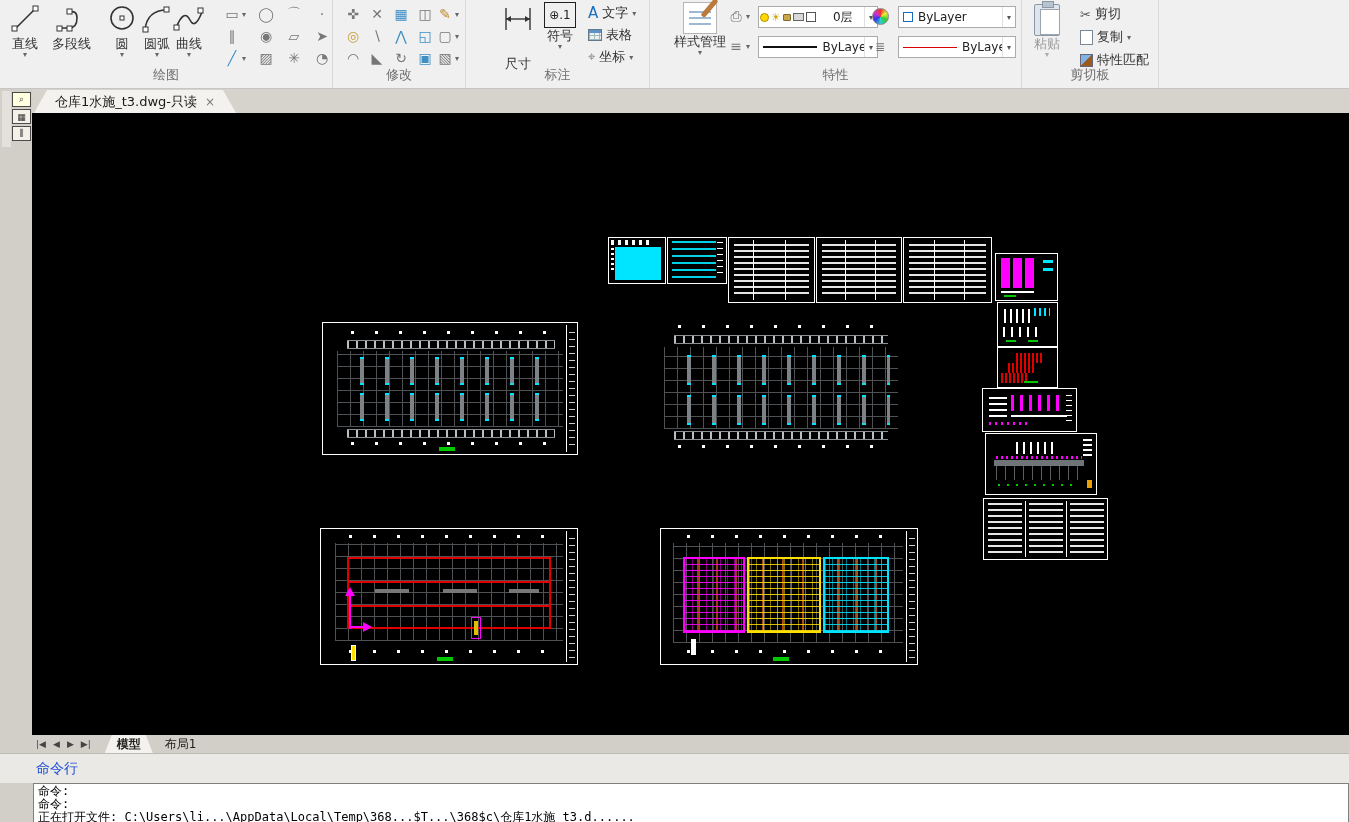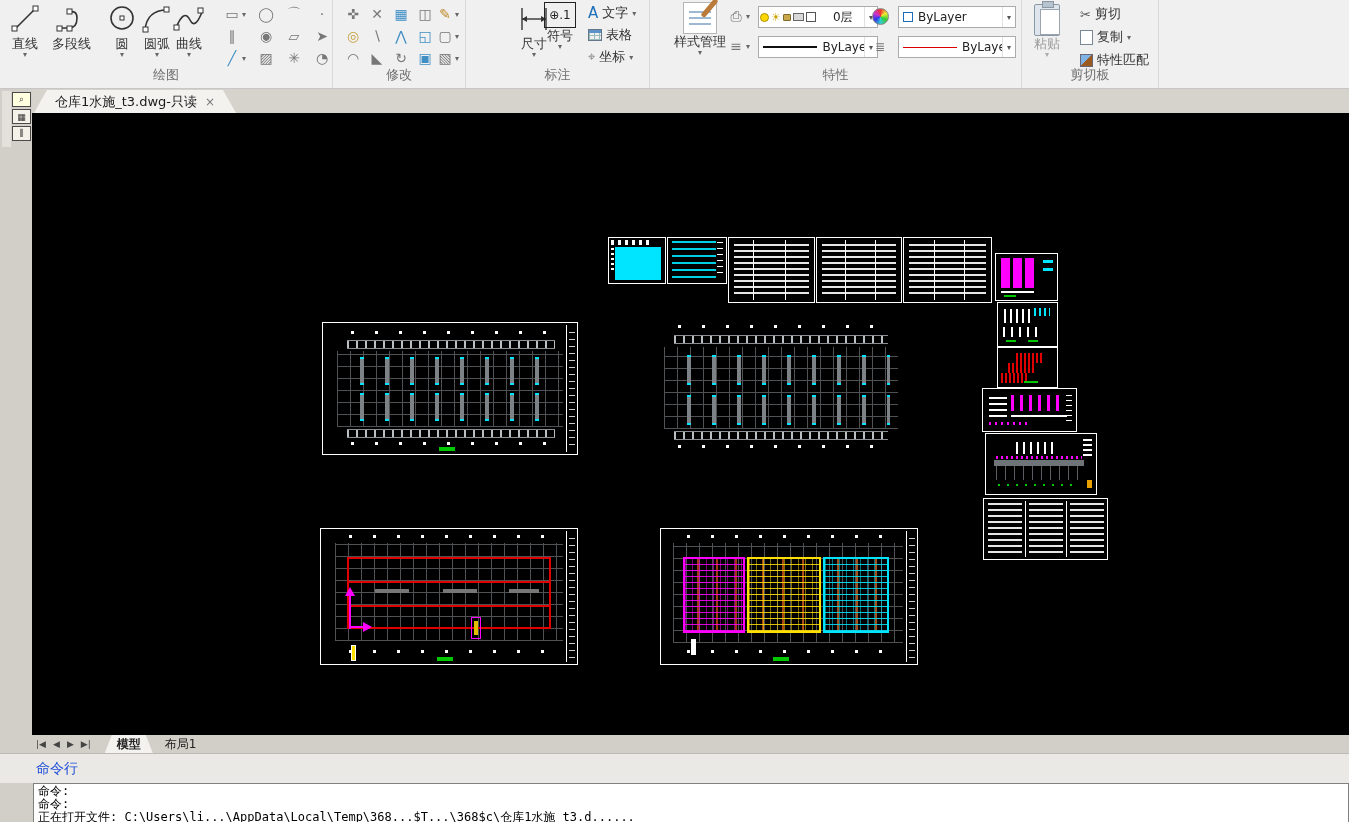--- a/index.html
+++ b/index.html
@@ -194,21 +194,21 @@
       <span class="smicon gray" style="left:34px; top:48px;">◣</span>
       <span class="smicon gray" style="left:58px; top:48px;">↻</span>
       <span class="smicon" style="left:82px; top:48px; color:#3f8fc5;">▣</span>
       <span class="smicon gray" style="left:102px; top:48px;">▧</span>
       <span class="dd8" style="left:122px; top:54px;">▾</span>
 
       <div class="panel-label">修改</div>
     </div>
 
     <div class="panel" style="left:466px; width:184px;">
-      <div class="bigbtn" style="left:52px;">
+      <div class="bigbtn" style="left:36px;gap:20px;">
         <div class="ic">
           <svg width="32" height="30">
               <line x1="4" y1="4" x2="4" y2="26" stroke="#333" stroke-width="1.4"></line>
               <line x1="28" y1="4" x2="28" y2="26" stroke="#333" stroke-width="1.4"></line>
               <line x1="4" y1="15" x2="28" y2="15" stroke="#333" stroke-width="1.4"></line>
               <path d="M4 15 l5 -3 v6 z" fill="#333"></path>
               <path d="M28 15 l-5 -3 v6 z" fill="#333"></path>
             </svg>
         </div>
         <span class="lbl">尺寸</span>

